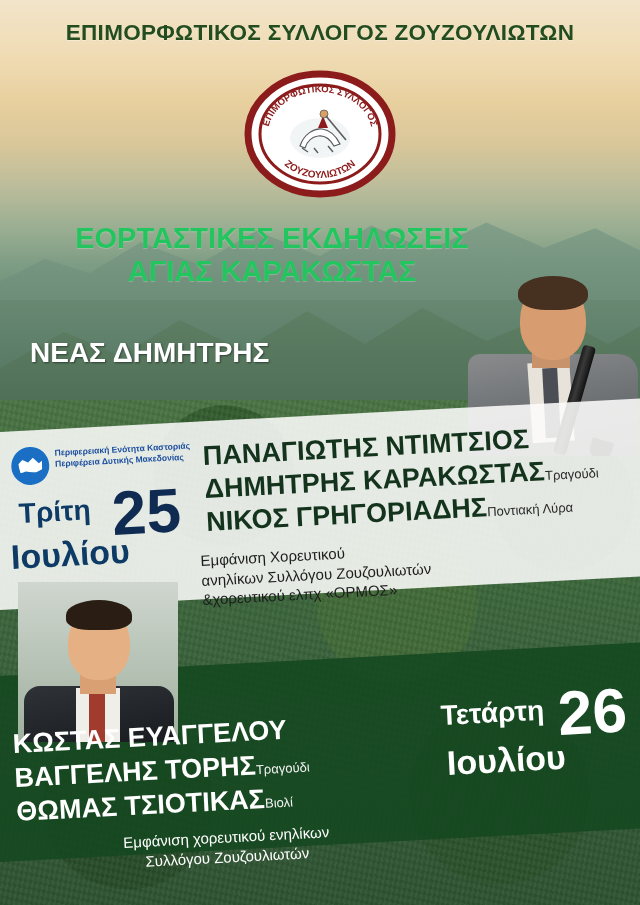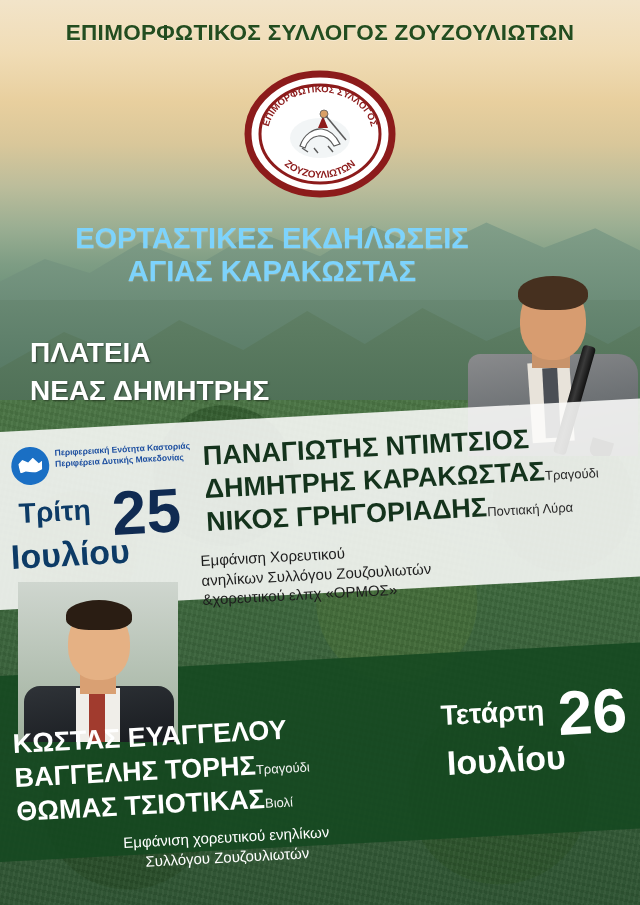--- a/index.html
+++ b/index.html
@@ -110,21 +110,21 @@
     height: 132px;
   }
   .emblem svg { display: block; }
 
   
   .event-title {
     position: absolute;
     left: 0; top: 222px;
     width: 544px;
     text-align: center;
-    color: #7dd3fc;
+    color: #22c55e;
     font-weight: bold;
     font-size: 29px;
     line-height: 1.15;
     text-shadow: 0 1px 1px rgba(255,255,255,0.25);
   }
   .event-title .l2 { display: block; }
 
   .place {
     position: absolute;
     left: 30px; top: 334px;
@@ -464,21 +464,20 @@
       </g>
     </svg>
   </div>
 
   <div class="event-title">
     <span>ΕΟΡΤΑΣΤΙΚΕΣ ΕΚΔΗΛΩΣΕΙΣ</span>
     <span class="l2">ΑΓΙΑΣ ΚΑΡΑΚΩΣΤΑΣ</span>
   </div>
 
   <div class="place">
-    <span>ΠΛΑΤΕΙΑ</span>
     <span class="l2">ΝΕΑΣ ΔΗΜΗΤΡΗΣ</span>
   </div>
 
   <div class="musician-photo">
     <div class="suit"></div>
     <div class="shirt"></div>
     <div class="tie"></div>
     <div class="neck"></div>
     <div class="head"></div>
     <div class="hair"></div>

